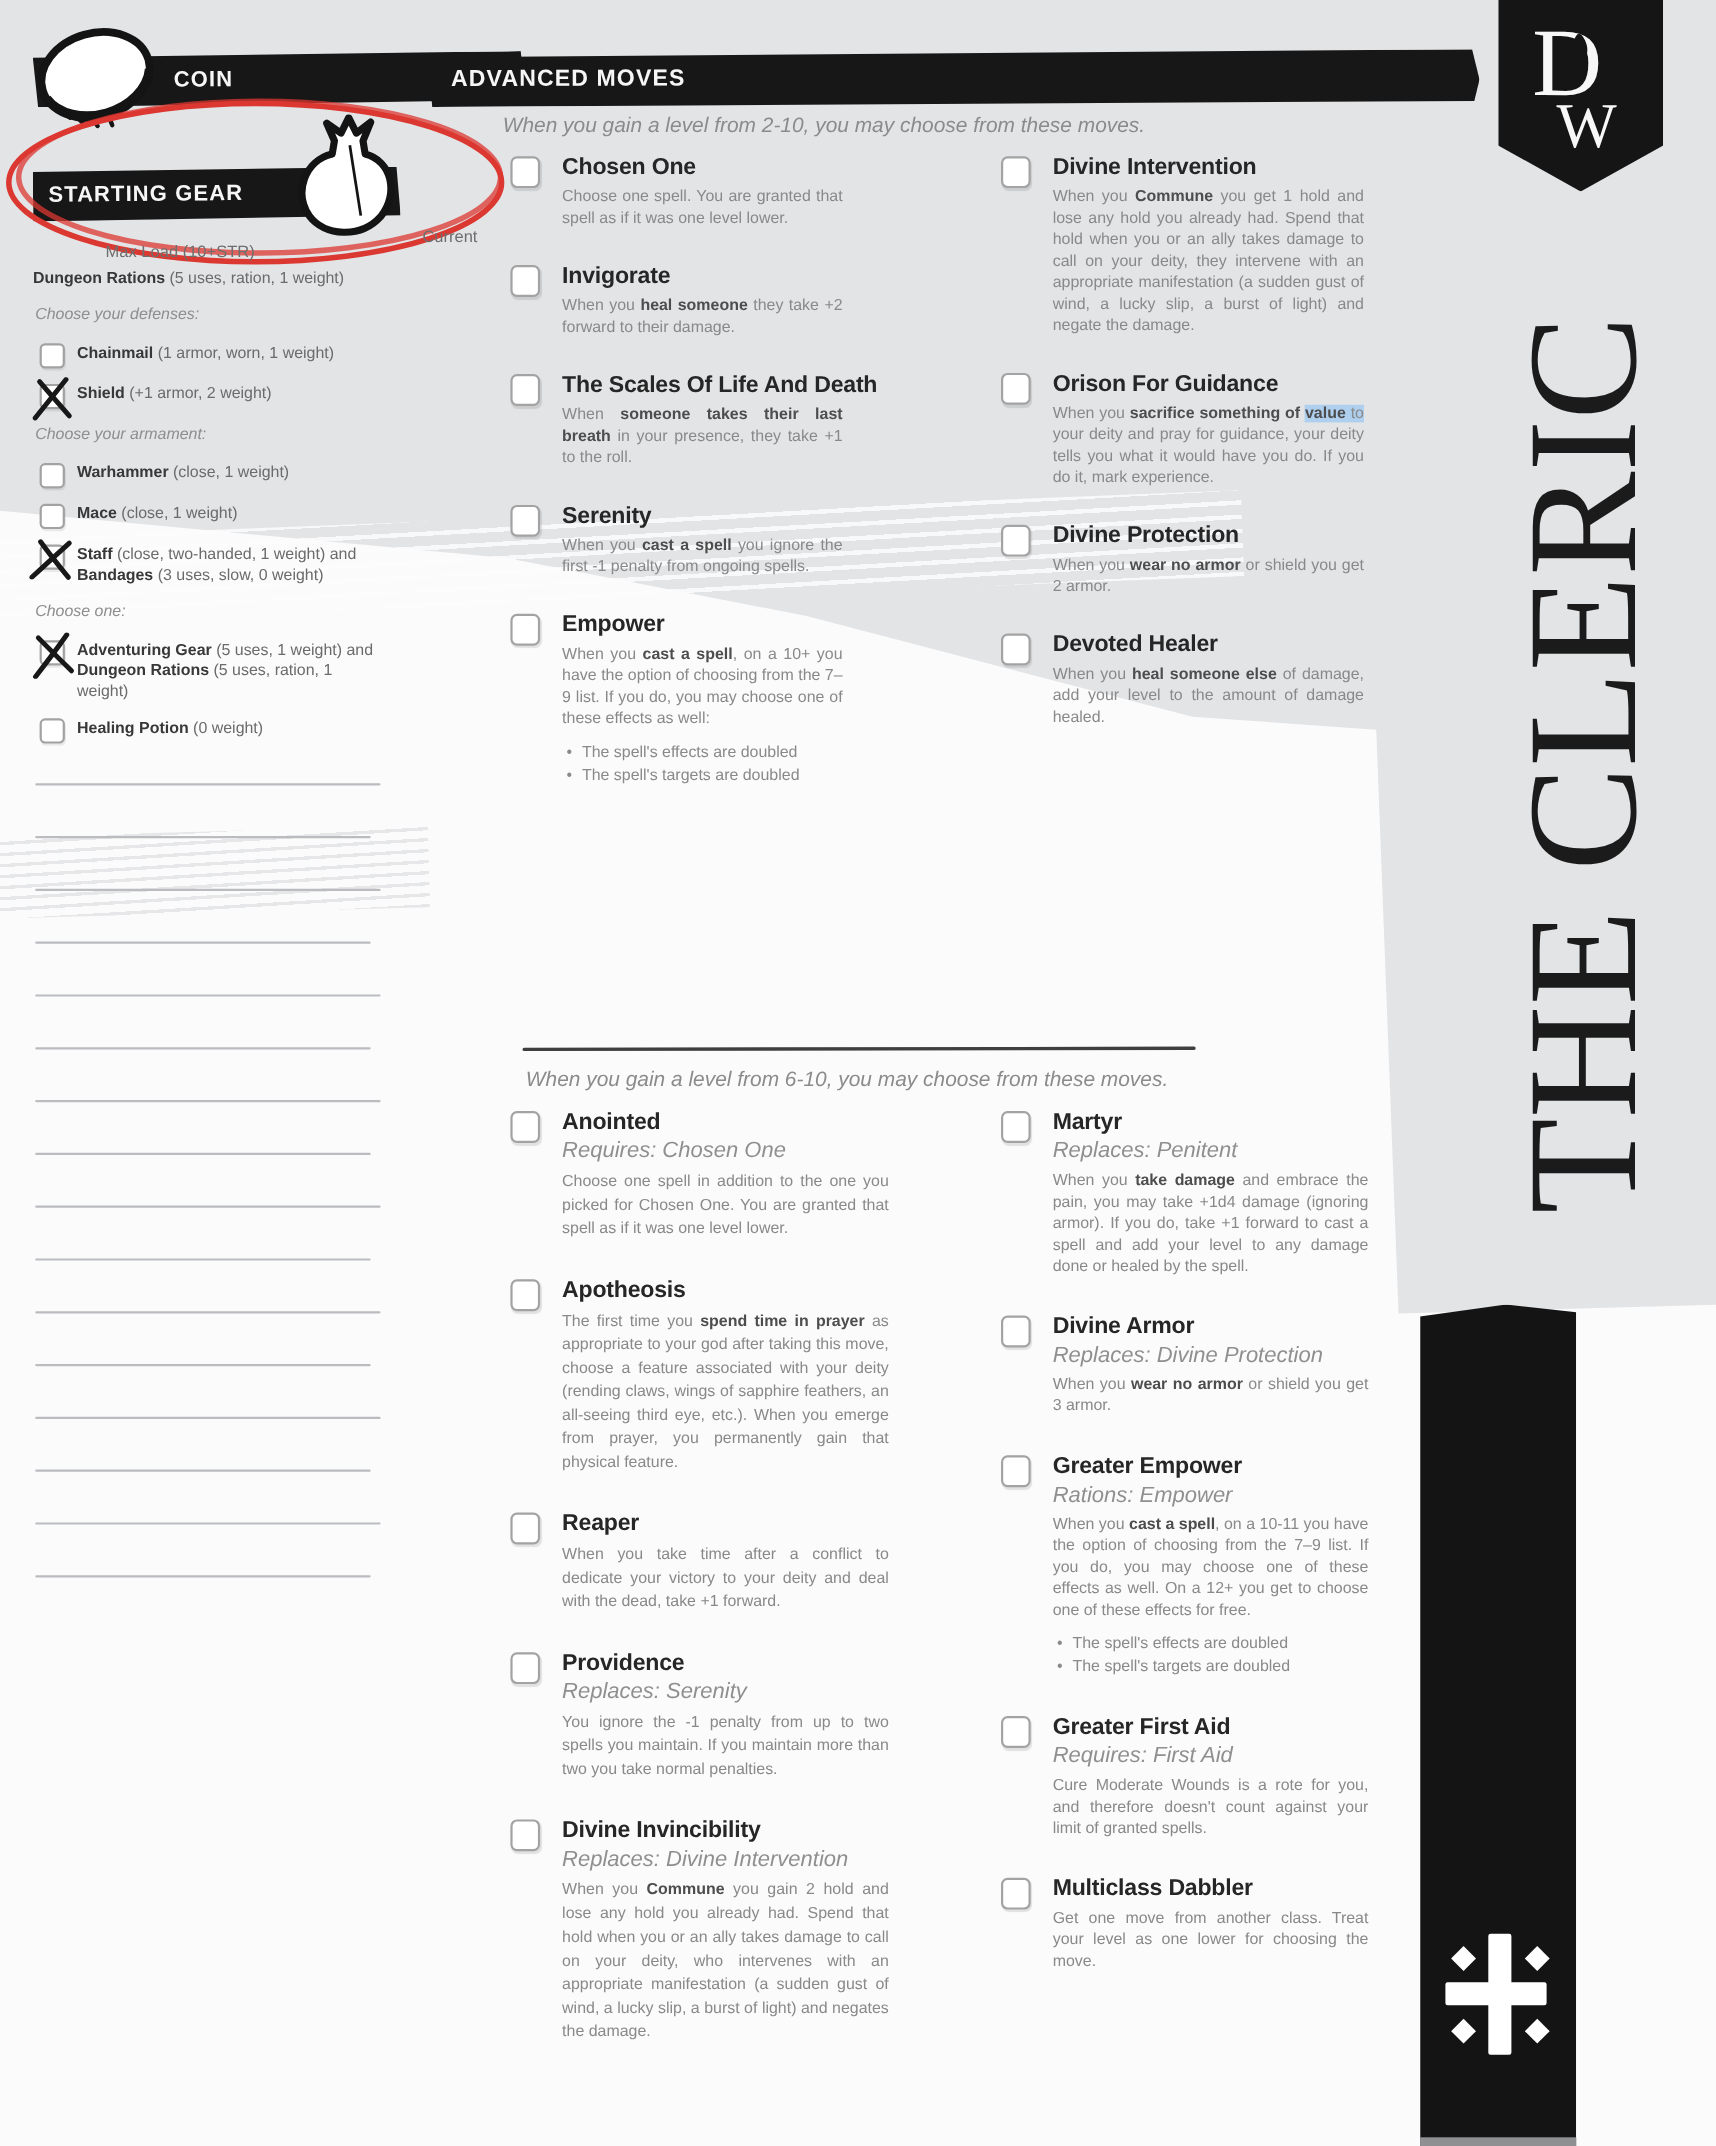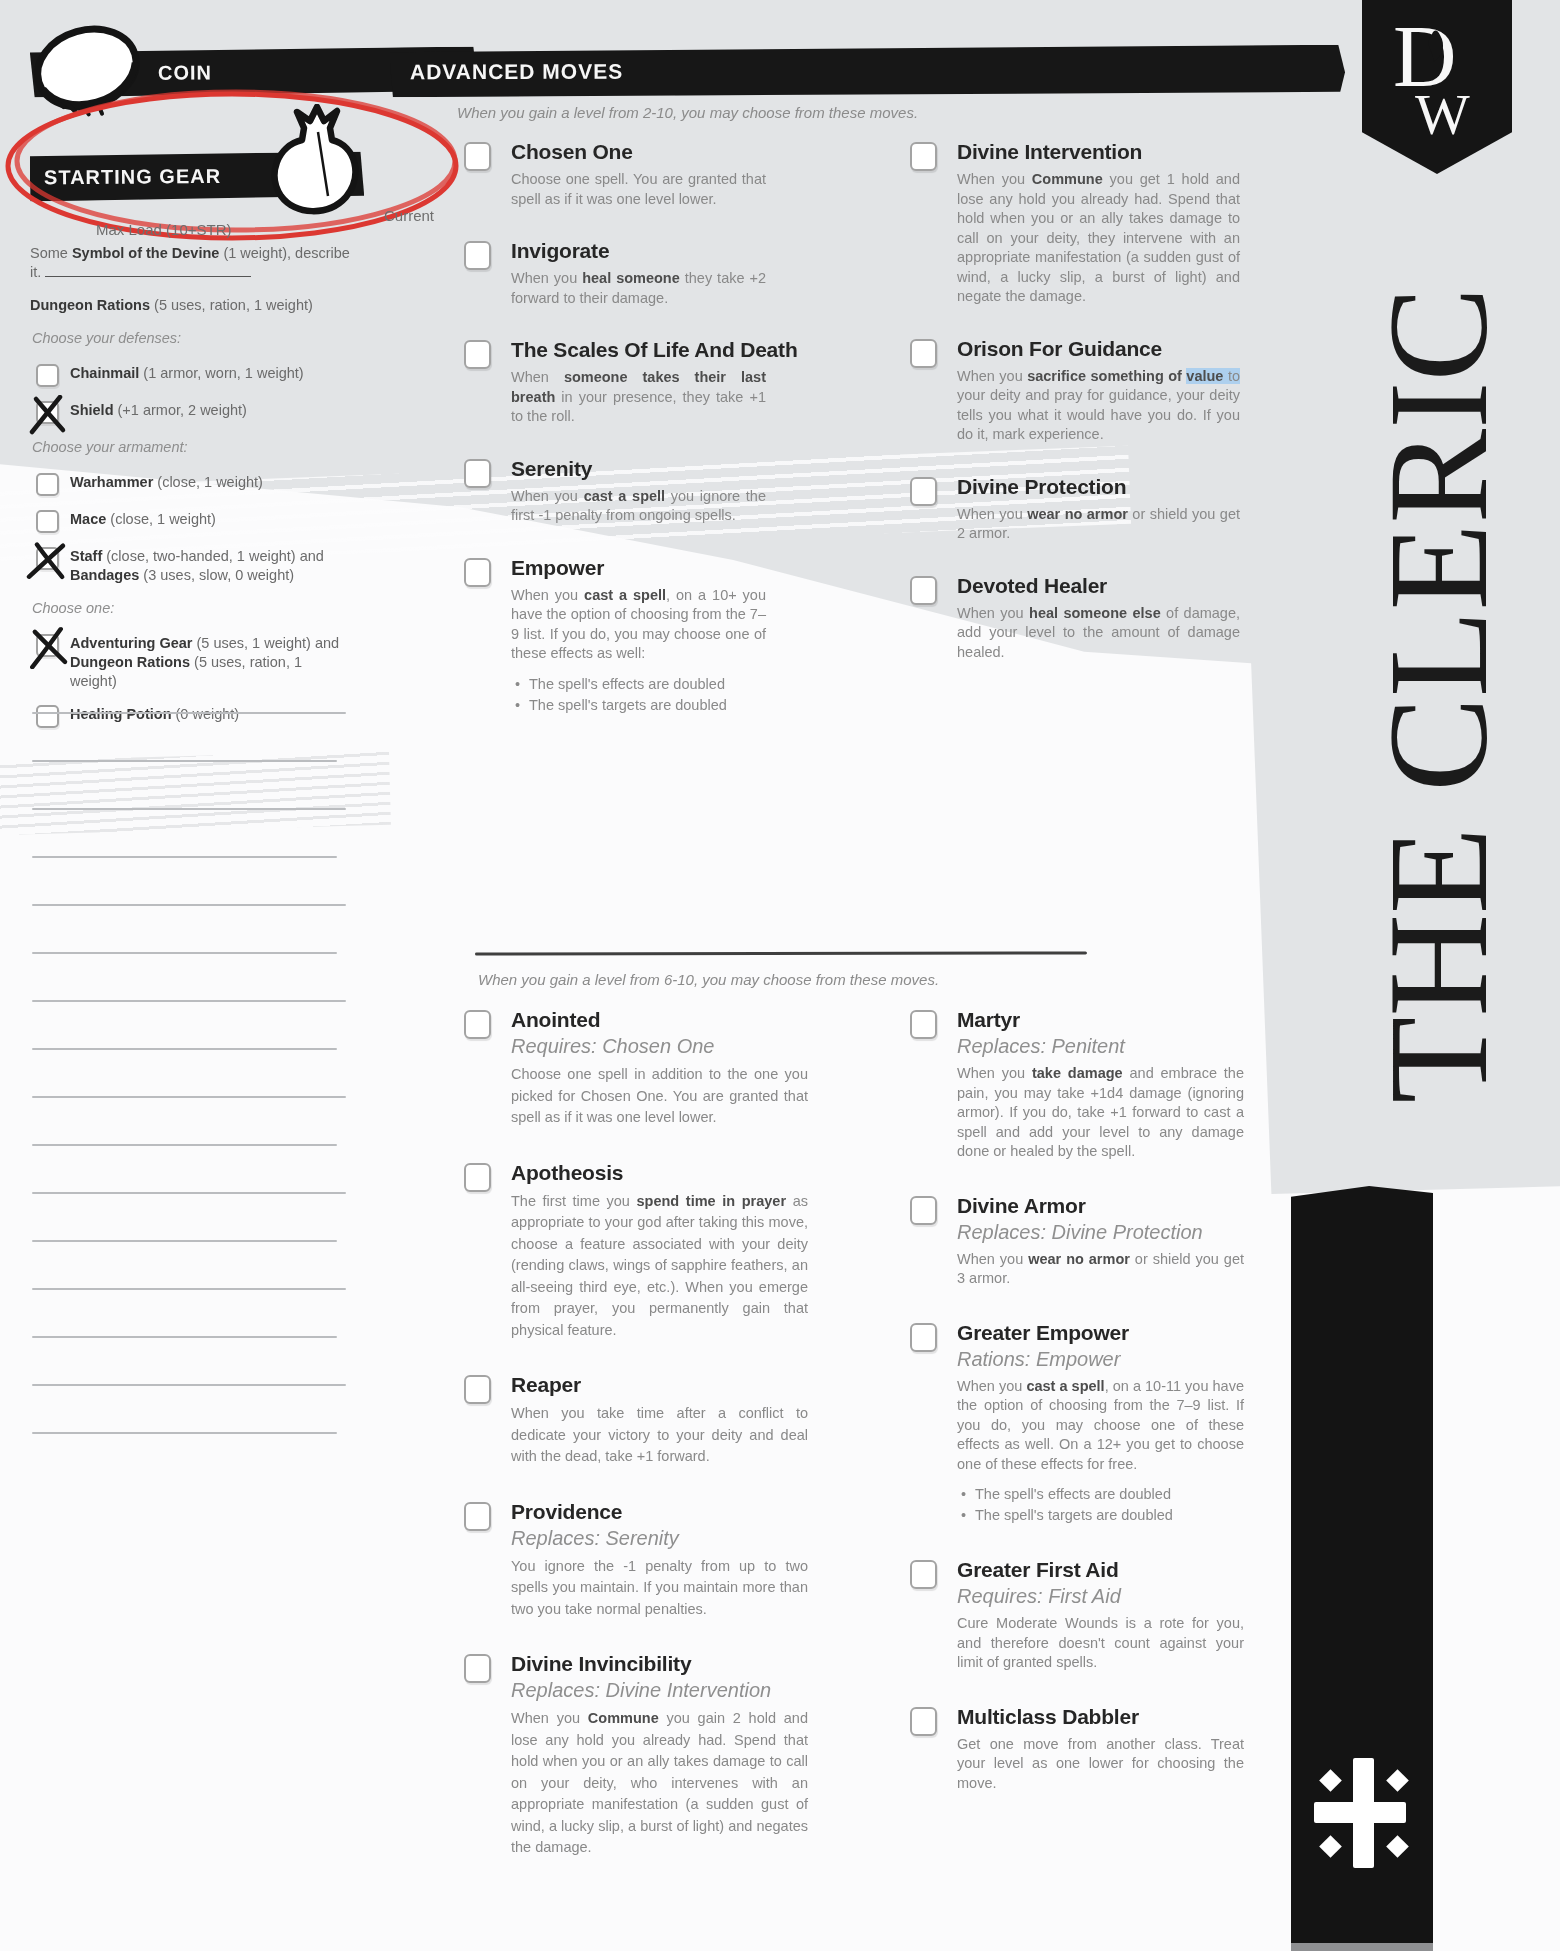--- a/index.html
+++ b/index.html
@@ -40,21 +40,21 @@
   #ruled-lines{position:absolute;left:32px;top:712px;width:314px;}
   .rline{height:2px;background:#babcbf;margin-bottom:46px;border-radius:1px;}
   .rline:nth-child(even){width:97%;}
   
   #red-circle{position:absolute;left:0;top:84px;width:474px;height:172px;pointer-events:none;}
   #red-circle ellipse{fill:none;stroke:#dc3832;stroke-width:5;}
   
   #coin-icon{position:absolute;left:26px;top:18px;width:124px;height:108px;}
   #bag-icon{position:absolute;left:266px;top:104px;width:102px;height:114px;}
   
-  .subtitle{position:absolute;font-style:italic;color:#8b8b8b;font-size:15px;}
+  .subtitle{position:absolute;font-style:italic;color:#8b8b8b;font-size:19px;}
   #sub1{left:457px;top:104px;}
   #sub2{left:478px;top:971px;}
   #divider{position:absolute;left:475px;top:952px;width:612px;height:3px;background:#3f3f3f;border-radius:2px;transform:rotate(-.1deg);}
   .mcol{position:absolute;}
   #col-a{left:464px;top:140px;width:302px;}
   #col-b{left:910px;top:140px;width:330px;}
   #col-c{left:464px;top:1008px;width:344px;}
   #col-d{left:910px;top:1008px;width:334px;}
   .move{position:relative;padding-left:47px;margin-bottom:30px;}
   #col-c .move,#col-d .move{margin-bottom:32px;}
@@ -111,23 +111,20 @@
   <svg id="red-circle" viewBox="0 0 474 172">
     <ellipse cx="232" cy="82" rx="224" ry="72"></ellipse>
     <ellipse cx="236" cy="77" rx="219" ry="69" opacity=".75"></ellipse>
   </svg>
 
   <div class="small-label" id="max-load">Max Load (10+STR)</div>
   <div class="small-label" id="current">Current</div>
 
   <div id="gear-list">
     <div class="gitem">
-      <div class="gtxt"><span>Some <b>Symbol of the Devine</b> (1 weight), describe it.</span><span class="wline"></span></div>
-    </div>
-    <div class="gitem">
       <div class="gtxt"><b>Dungeon Rations</b> (5 uses, ration, 1 weight)</div>
     </div>
     <div class="ghead">Choose your defenses:</div>
     <div class="gitem">
       <span class="gcbw">
           <span class="gcb"></span>
         </span>
       <div class="gtxt"><b>Chainmail</b> (1 armor, worn, 1 weight)</div>
     </div>
     <div class="gitem">

